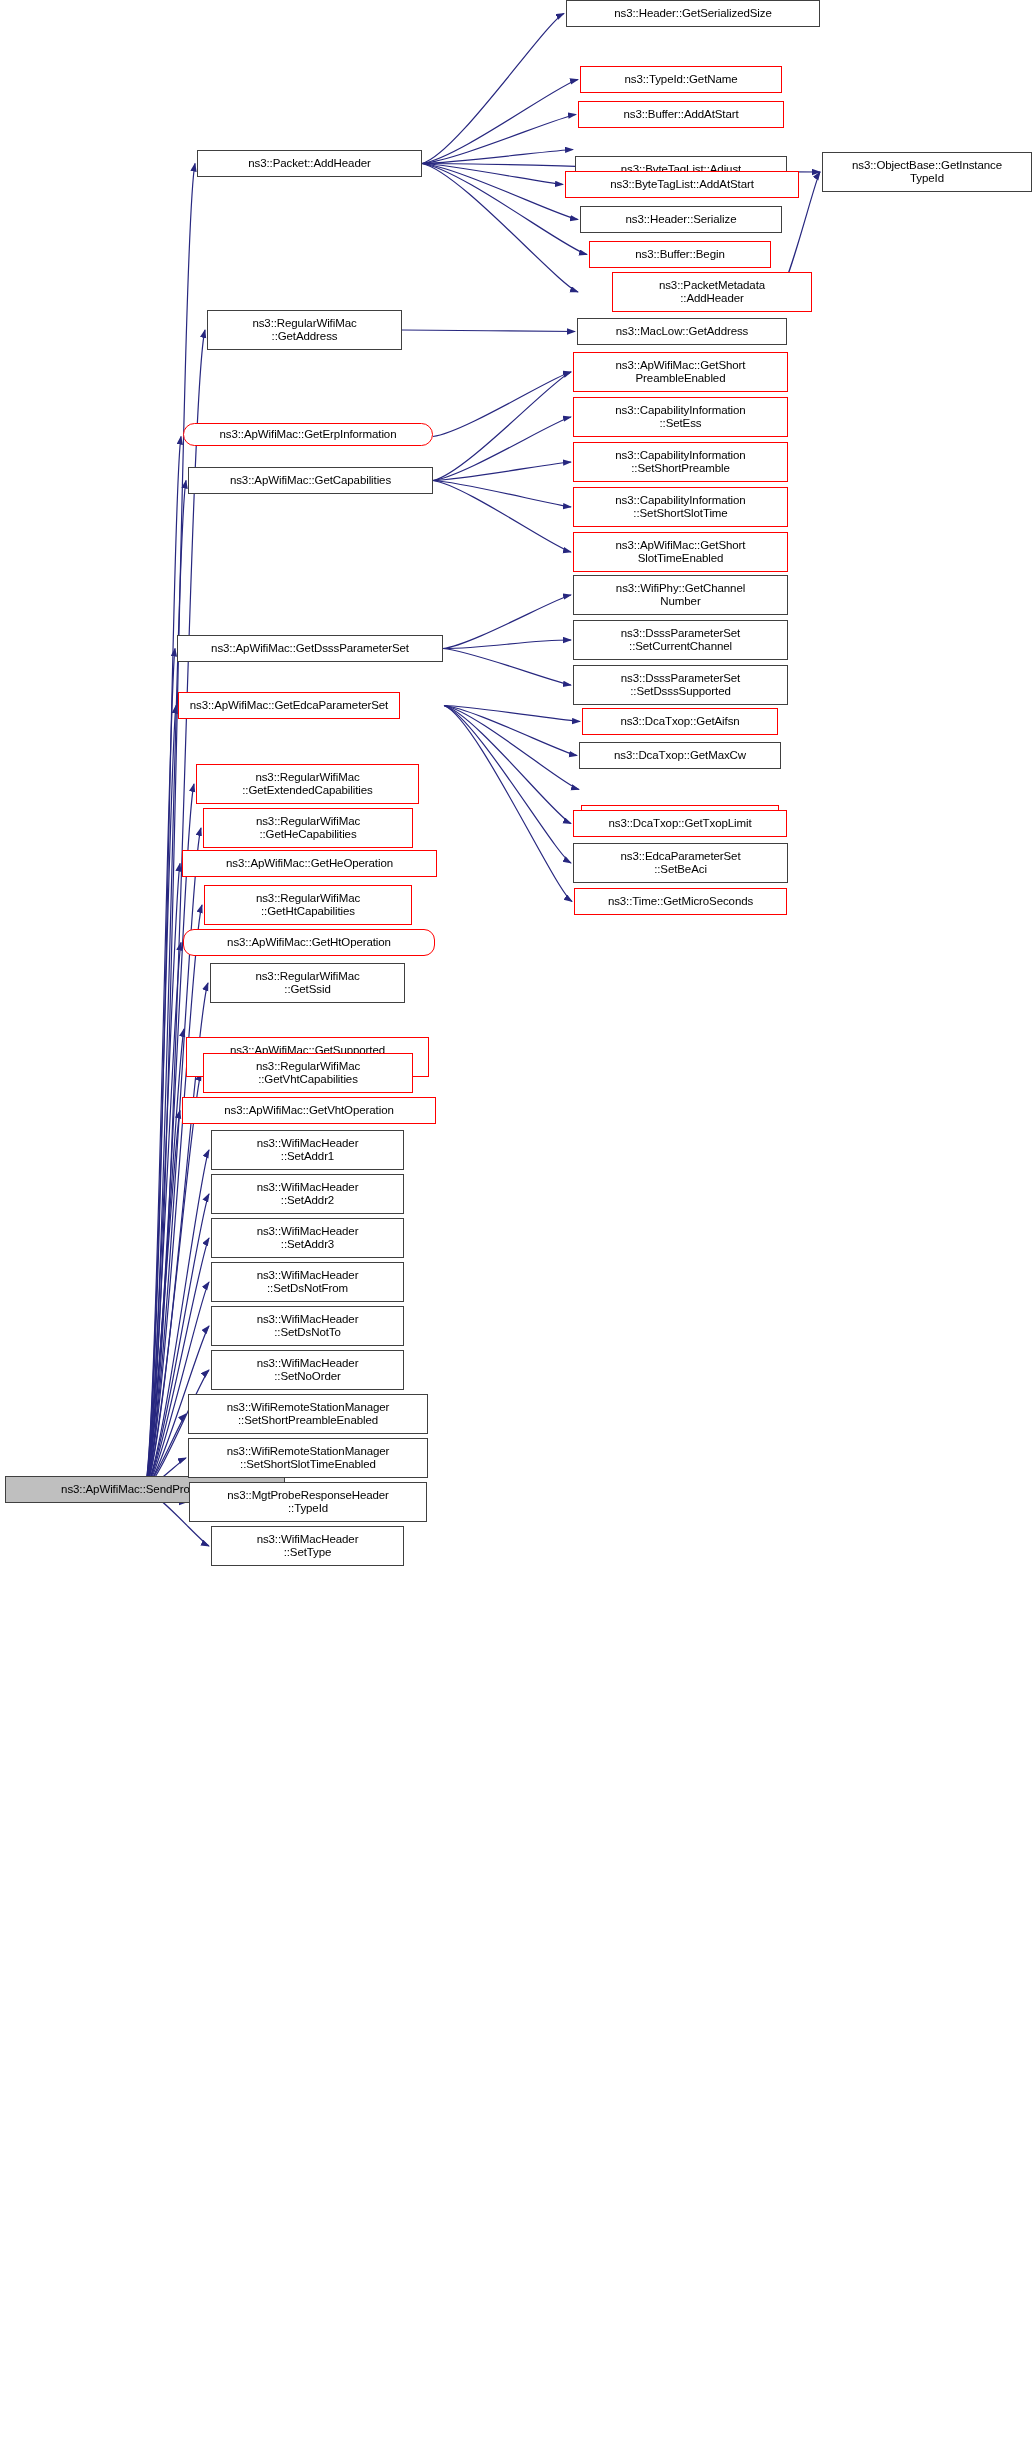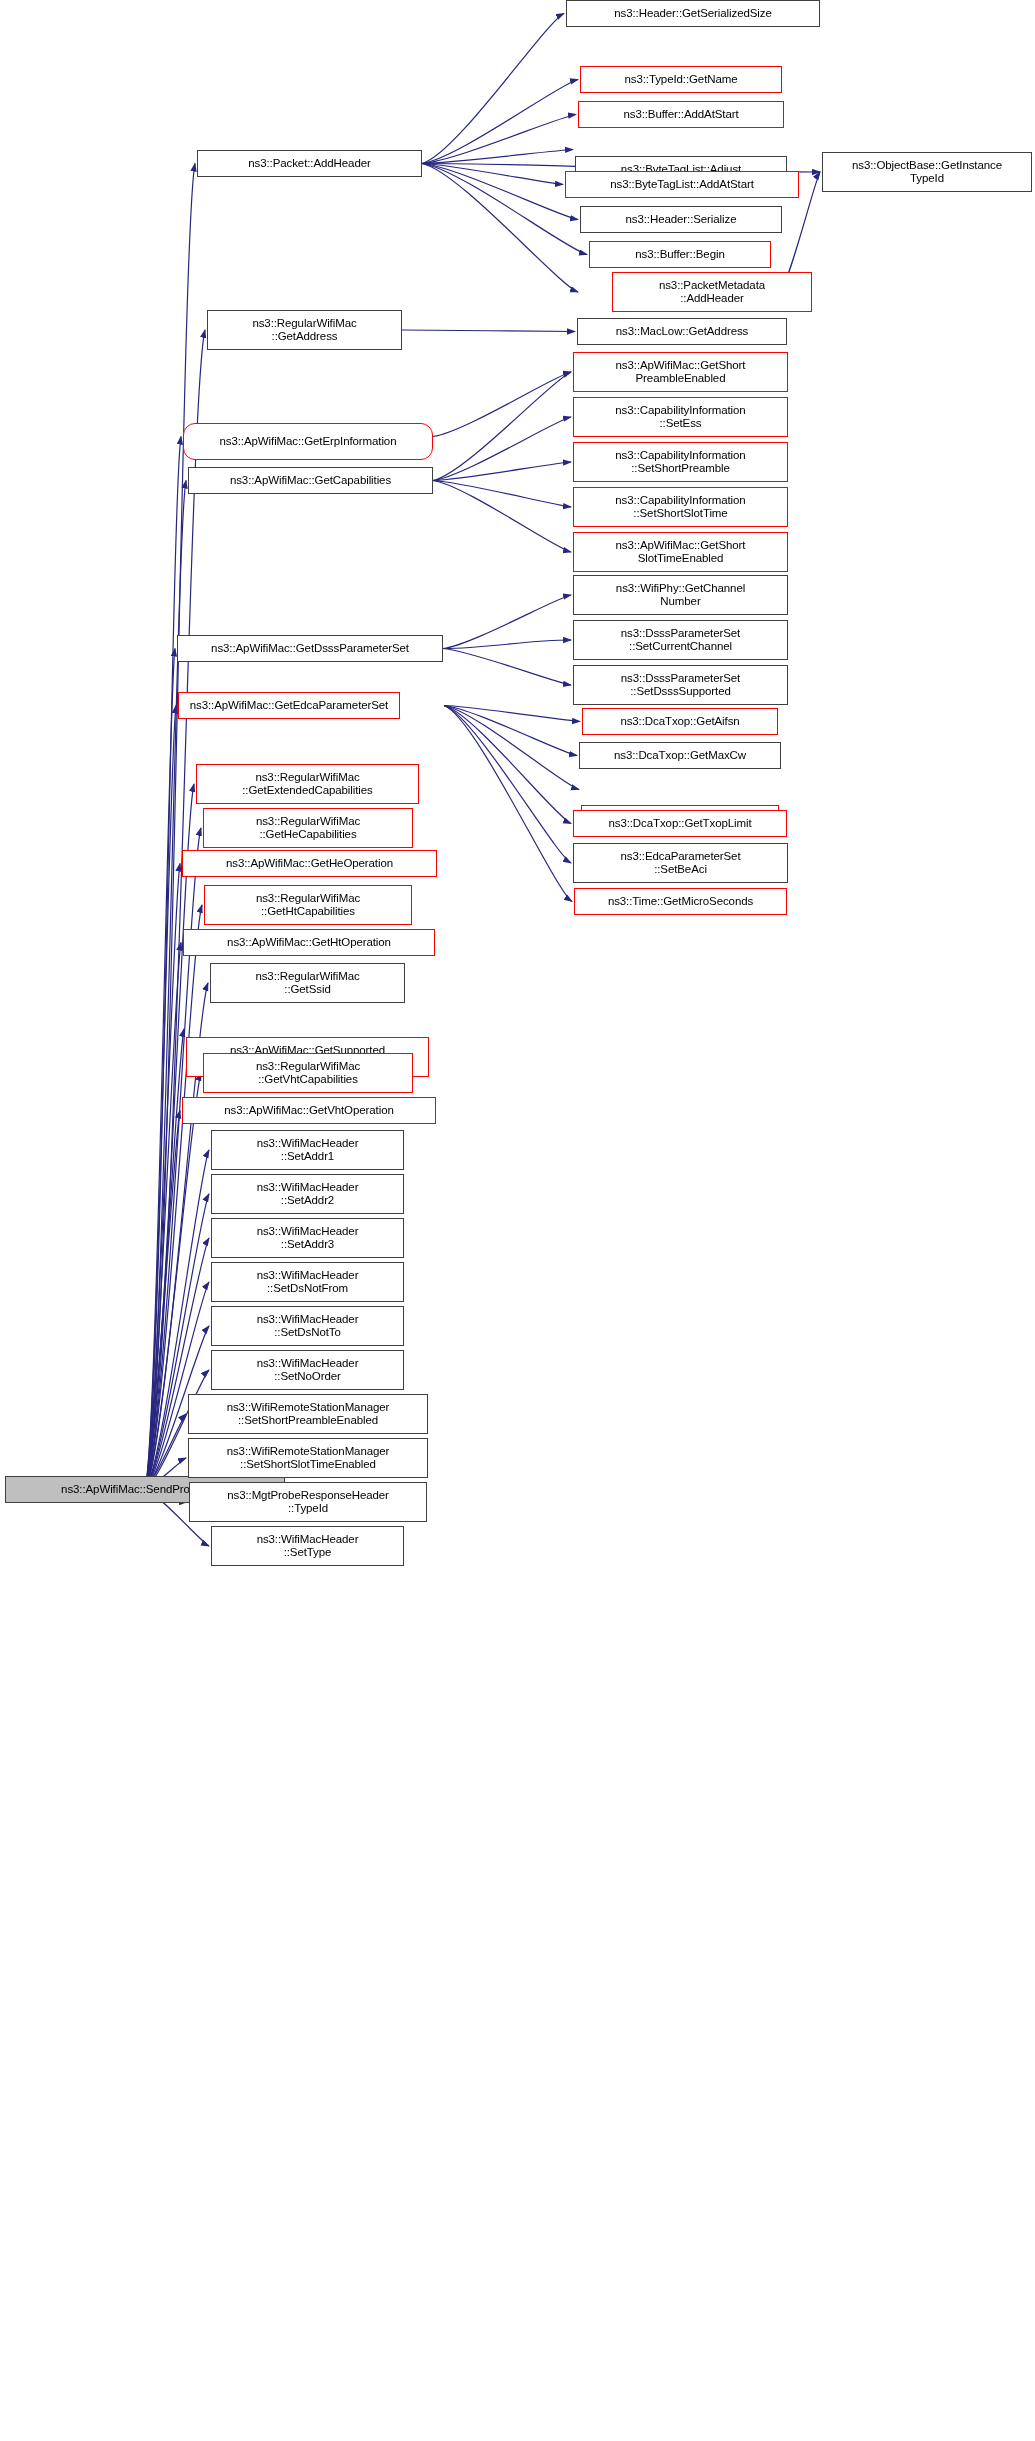--- a/index.html
+++ b/index.html
@@ -124,21 +124,21 @@
       <div class="node red" style="left: 589px; top: 241px; width: 182px; height: 27px;">ns3::Buffer::Begin</div>
       <div class="node red" style="left: 612px; top: 272px; width: 200px; height: 40px;">ns3::PacketMetadata
 ::AddHeader</div>
       <div class="node" style="left: 822px; top: 152px; width: 210px; height: 40px;">ns3::ObjectBase::GetInstance
 TypeId</div>
       <div class="node" style="left: 207px; top: 310px; width: 195px; height: 40px;">ns3::RegularWifiMac
 ::GetAddress</div>
       <div class="node" style="left: 577px; top: 318px; width: 210px; height: 27px;">ns3::MacLow::GetAddress</div>
       <div class="node red" style="left: 573px; top: 352px; width: 215px; height: 40px;">ns3::ApWifiMac::GetShort
 PreambleEnabled</div>
-      <div class="node red" style="left: 183px; top: 423px; width: 250px; height: 37px; border-radius: 12px;">ns3::ApWifiMac::GetErpInformation</div>
+      <div class="node red" style="left: 183px; top: 423px; width: 250px; height: 23px; border-radius: 12px;">ns3::ApWifiMac::GetErpInformation</div>
       <div class="node red" style="left: 573px; top: 397px; width: 215px; height: 40px;">ns3::CapabilityInformation
 ::SetEss</div>
       <div class="node red" style="left: 573px; top: 442px; width: 215px; height: 40px;">ns3::CapabilityInformation
 ::SetShortPreamble</div>
       <div class="node" style="left: 188px; top: 467px; width: 245px; height: 27px;">ns3::ApWifiMac::GetCapabilities</div>
       <div class="node red" style="left: 573px; top: 487px; width: 215px; height: 40px;">ns3::CapabilityInformation
 ::SetShortSlotTime</div>
       <div class="node red" style="left: 573px; top: 532px; width: 215px; height: 40px;">ns3::ApWifiMac::GetShort
 SlotTimeEnabled</div>
       <div class="node" style="left: 573px; top: 575px; width: 215px; height: 40px;">ns3::WifiPhy::GetChannel
@@ -156,21 +156,21 @@
 ::GetExtendedCapabilities</div>
       <div class="node red" style="left: 573px; top: 810px; width: 214px; height: 27px;">ns3::DcaTxop::GetTxopLimit</div>
       <div class="node" style="left: 573px; top: 843px; width: 215px; height: 40px;">ns3::EdcaParameterSet
 ::SetBeAci</div>
       <div class="node red" style="left: 203px; top: 808px; width: 210px; height: 40px;">ns3::RegularWifiMac
 ::GetHeCapabilities</div>
       <div class="node red" style="left: 182px; top: 850px; width: 255px; height: 27px;">ns3::ApWifiMac::GetHeOperation</div>
       <div class="node red" style="left: 574px; top: 888px; width: 213px; height: 27px;">ns3::Time::GetMicroSeconds</div>
       <div class="node red" style="left: 204px; top: 885px; width: 208px; height: 40px;">ns3::RegularWifiMac
 ::GetHtCapabilities</div>
-      <div class="node red" style="left: 183px; top: 929px; width: 252px; height: 27px;">ns3::ApWifiMac::GetHtOperation</div>
+      <div class="node red" style="left: 183px; top: 929px; width: 252px; height: 27px; border-radius: 11px;">ns3::ApWifiMac::GetHtOperation</div>
       <div class="node" style="left: 210px; top: 963px; width: 195px; height: 40px;">ns3::RegularWifiMac
 ::GetSsid</div>
       <div class="node red" style="left: 186px; top: 1037px; width: 243px; height: 40px;">ns3::ApWifiMac::GetSupported
 Rates</div>
       <div class="node red" style="left: 203px; top: 1053px; width: 210px; height: 40px;">ns3::RegularWifiMac
 ::GetVhtCapabilities</div>
       <div class="node red" style="left: 182px; top: 1097px; width: 254px; height: 27px;">ns3::ApWifiMac::GetVhtOperation</div>
       <div class="node" style="left: 211px; top: 1130px; width: 193px; height: 40px;">ns3::WifiMacHeader
 ::SetAddr1</div>
       <div class="node" style="left: 211px; top: 1174px; width: 193px; height: 40px;">ns3::WifiMacHeader

